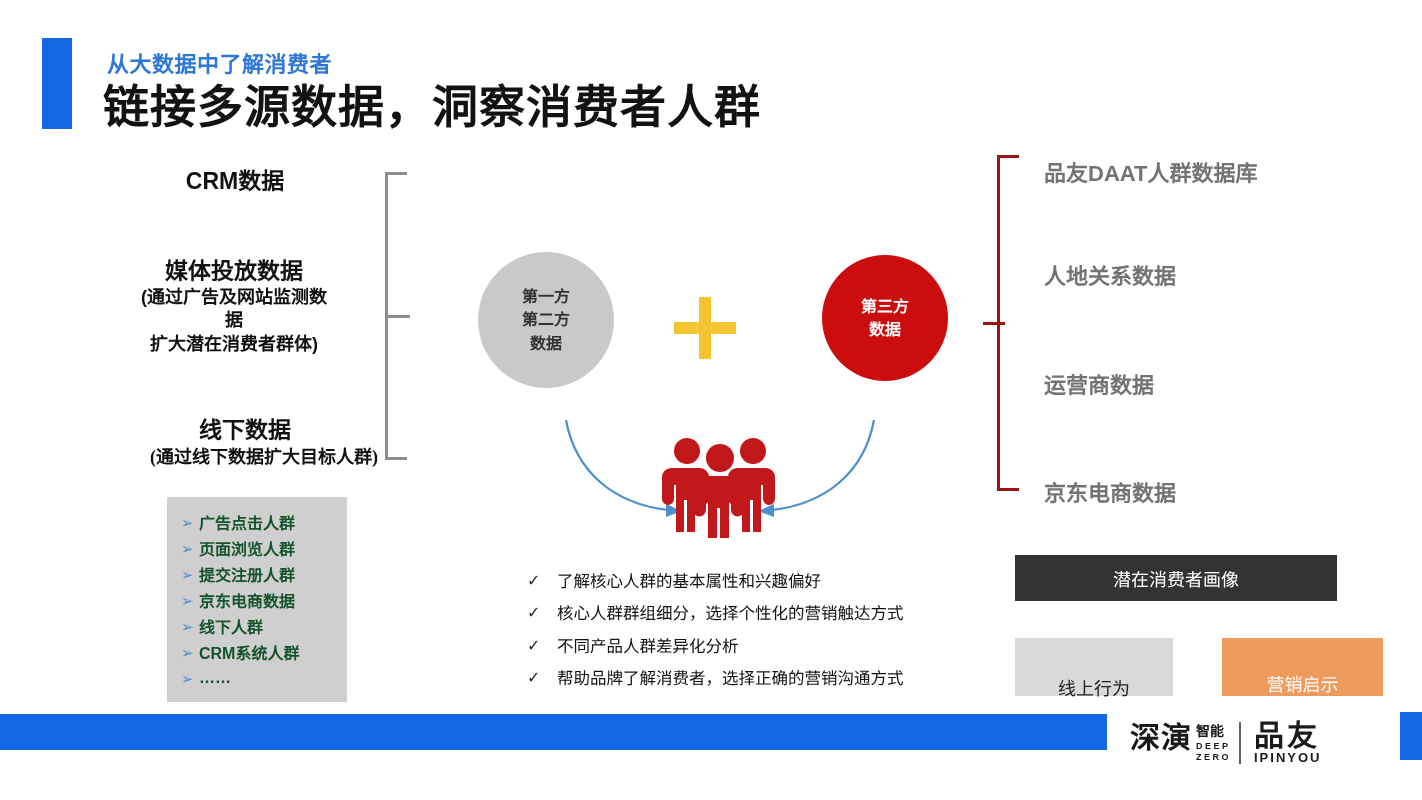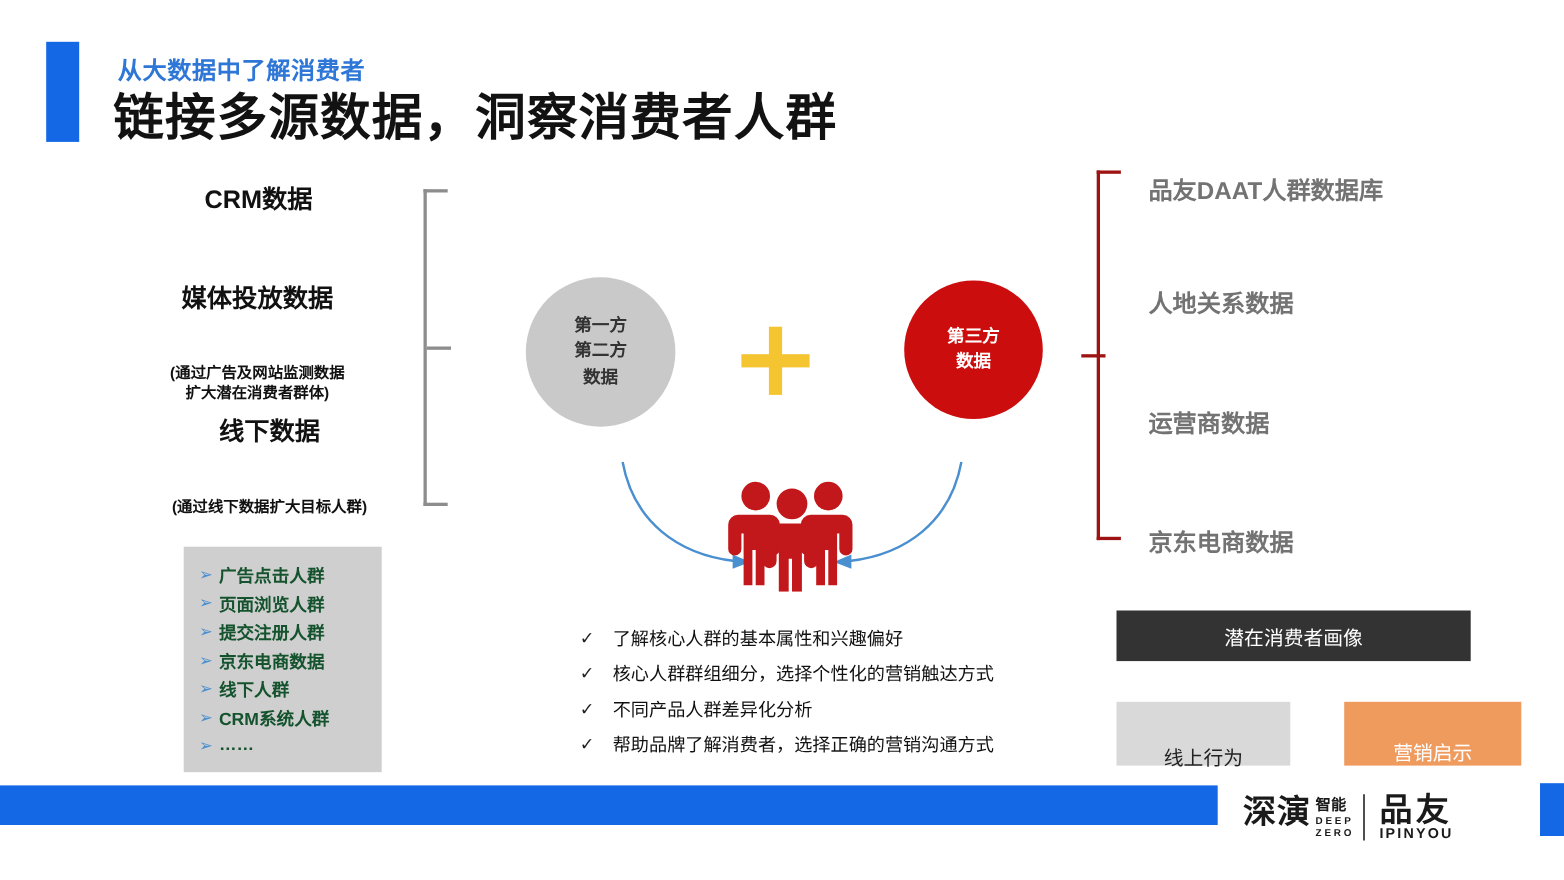--- a/index.html
+++ b/index.html
@@ -11,24 +11,24 @@
   .stage{position:absolute;left:0;top:0;width:1422px;height:800px;background:#fff;}
 
   
   .accent-bar{position:absolute;left:42px;top:38px;width:30px;height:91px;background:#1568e5;}
   .subtitle{position:absolute;left:107px;top:46px;font-size:22px;font-weight:700;color:#2f77d6;letter-spacing:.5px;white-space:nowrap;}
   .title{position:absolute;left:103px;top:70px;font-size:46px;font-weight:800;color:#121212;letter-spacing:1px;white-space:nowrap;}
 
   
   .lblock{position:absolute;text-align:center;}
   .lblock .h{font-size:23px;font-weight:800;color:#111;white-space:nowrap;line-height:1.25;}
-  .lblock .s{font-size:14px;font-weight:600;color:#111;line-height:1.3;white-space:nowrap;margin-top:44px;}
+  .lblock .s{font-size:18px;font-weight:600;color:#111;line-height:1.3;white-space:nowrap;}
   #lb0{left:175px;top:167px;width:120px;}
   #lb1{left:134px;top:257px;width:200px;}
-  #lb2{left:150px;top:378px;width:190px;}
+  #lb2{left:150px;top:417px;width:190px;font-family:Liberation Serif, serif;}
 
   
   .bracket{position:absolute;}
   .bracket .v{position:absolute;left:0;top:0;width:3px;height:100%;}
   .bracket .cap{position:absolute;width:22px;height:3px;}
   .bracket .tick{position:absolute;width:22px;height:3px;top:50%;margin-top:-1px;}
 
   #gbracket{left:385px;top:172px;width:24px;height:288px;}
   #gbracket .v,#gbracket .cap,#gbracket .tick{background:#8d8d8d;}
   #gbracket .cap.t{left:0;top:0;}

